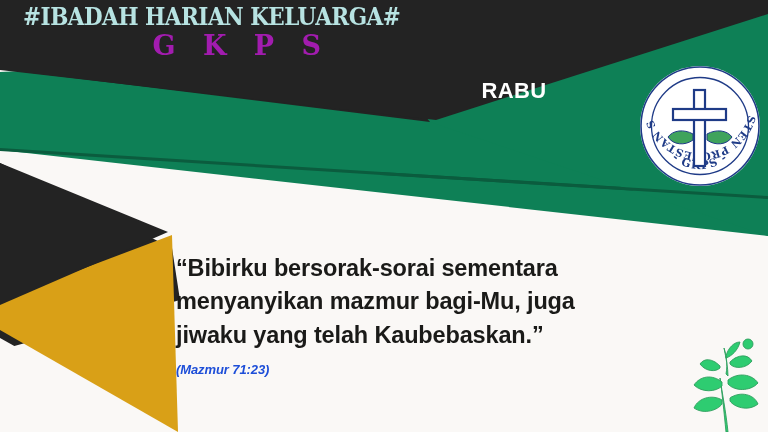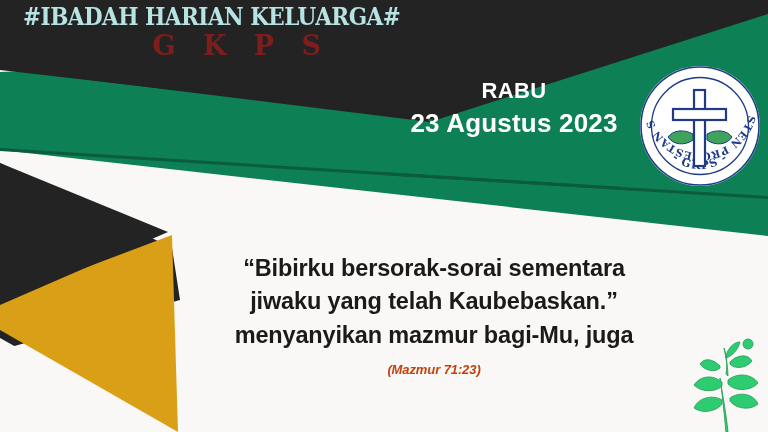--- a/index.html
+++ b/index.html
@@ -44,21 +44,21 @@
     transform-origin: center center;
     white-space: nowrap;
   }
   .brand-sub {
     margin: 2px 0 0 0;
     font-family: "DejaVu Serif", "Liberation Serif", serif;
     font-weight: bold;
     font-size: 27px;
     line-height: 1;
     letter-spacing: 9px;
-    color: #7f1d1d;
+    color: #a21caf;
     white-space: nowrap;
     text-indent: 9px;
   }
 
   
   .date-block {
     position: absolute;
     left: 396px;
     top: 78px;
     width: 236px;
@@ -90,36 +90,35 @@
     height: 126px;
     z-index: 7;
   }
 
   
   .verse-block {
     position: absolute;
     left: 176px;
     top: 252px;
     width: 516px;
-    text-align: center;
     z-index: 6;
   }
   .verse-text {
     font-size: 23.5px;
     font-weight: bold;
     color: #1A1A18;
     line-height: 1.42;
     letter-spacing: -0.15px;
   }
   .verse-ref {
     margin-top: 10px;
     font-size: 13px;
     font-weight: bold;
     font-style: italic;
-    color: #c2410c;
+    color: #1d4ed8;
     letter-spacing: -0.1px;
   }
 
   
   .plant-wrap {
     position: absolute;
     left: 686px;
     top: 330px;
     width: 80px;
     height: 102px;
@@ -163,21 +162,20 @@
     <polygon points="0,72 330,0 768,34 768,0 0,0" fill="none"></polygon>
   </svg>
 
   <div class="header-block">
     <div class="brand-title">#IBADAH HARIAN KELUARGA#</div>
     <div class="brand-sub">G K P S</div>
   </div>
 
   <div class="date-block">
     <div class="date-day">RABU</div>
-    <div class="date-full">23 Agustus 2023</div>
   </div>
 
   <div class="logo-wrap">
     <svg viewBox="0 0 126 126" width="126" height="126">
       <defs>
         <path id="arcTop" d="M 15,72 A 50,50 0 0 1 111,72" transform="rotate(180 63 63)"></path>
         <path id="arcBot" d="M 20,63 A 43,43 0 0 0 106,63"></path>
       </defs>
 
       <circle cx="63" cy="63" r="60" fill="#FFFFFF"></circle>
@@ -201,22 +199,22 @@
 
       <g>
         <path d="M 56,71 C 47,66 36,67 31,74 C 36,82 48,83 56,77 Z" fill="#3FA35C" stroke="#1F3B87" stroke-width="1"></path>
         <path d="M 70,71 C 79,66 90,67 95,74 C 90,82 78,83 70,77 Z" fill="#3FA35C" stroke="#1F3B87" stroke-width="1"></path>
       </g>
     </svg>
   </div>
 
   <div class="verse-block">
     <div class="verse-text">“Bibirku bersorak-sorai sementara</div>
+    <div class="verse-text">menyanyikan mazmur bagi-Mu, juga</div>
     <div class="verse-text">jiwaku yang telah Kaubebaskan.”</div>
-    <div class="verse-text">menyanyikan mazmur bagi-Mu, juga</div>
     <div class="verse-ref">(Mazmur 71:23)</div>
   </div>
 
   <div class="plant-wrap">
     <svg viewBox="0 0 80 102" width="80" height="102">
       <g fill="#2ECC71" stroke="#2F9E5E" stroke-width="0.9">
         <path d="M 40,102 C 38,82 36,62 34,48 C 36,62 40,82 42,102 Z"></path>
         <path d="M 36,52 C 26,44 14,46 8,55 C 16,63 30,62 36,56 Z"></path>
         <path d="M 42,50 C 52,42 66,44 72,53 C 64,62 48,61 42,54 Z"></path>
         <path d="M 36,70 C 26,64 12,68 8,78 C 18,85 32,80 36,74 Z"></path>

